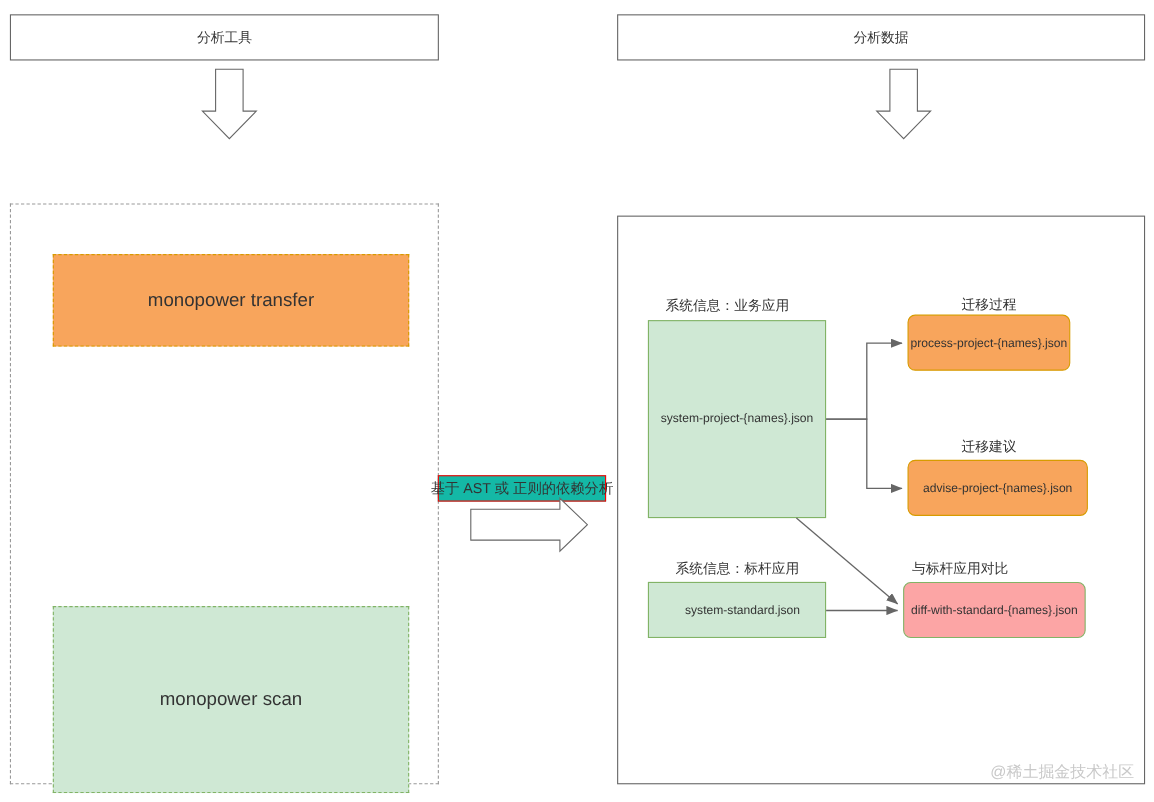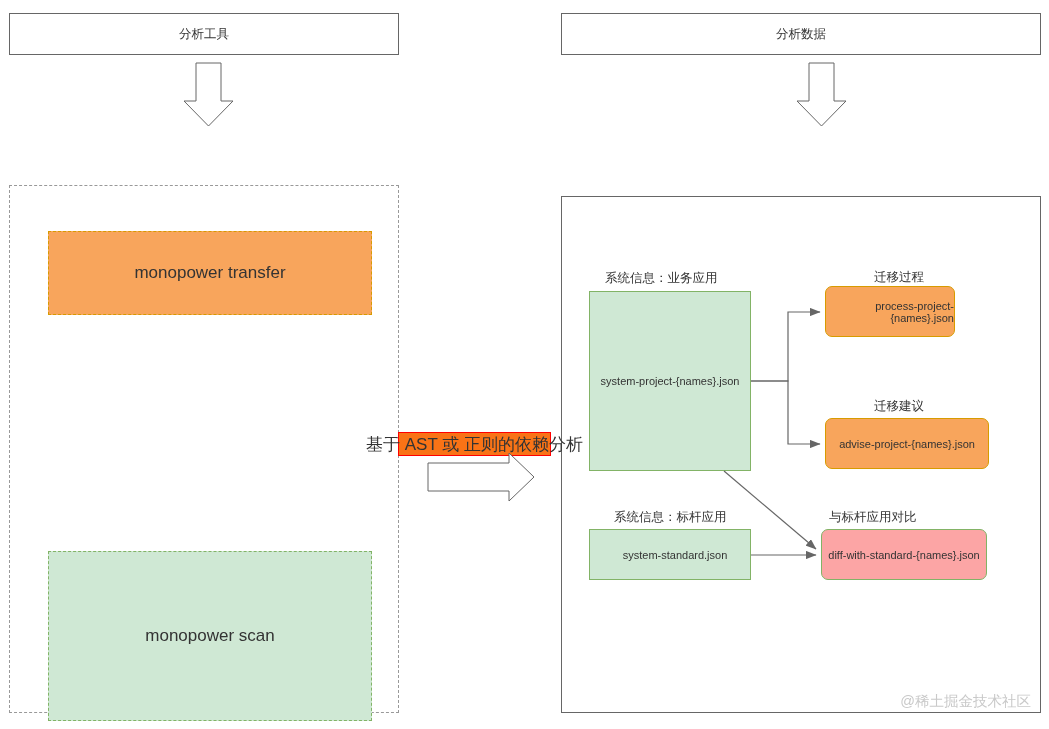--- a/index.html
+++ b/index.html
@@ -76,25 +76,25 @@
     color: #333333;
     white-space: nowrap;
   }
   .big-label {
     font-size: 17px;
   }
   .red-box {
     position: absolute;
     box-sizing: border-box;
     border: 1.6px solid #ff0000;
-    background: #f97316;
+    background: #14b8a6;
     display: flex;
     align-items: center;
     justify-content: center;
-    font-size: 17px;
+    font-size: 13px;
     color: #333333;
     white-space: nowrap;
   }
   .arrow-svg {
     position: absolute;
     left: 0;
     top: 0;
     width: 1049px;
     height: 729px;
     pointer-events: none;
@@ -152,21 +152,21 @@
   <div class="label" style="left:829px; top:509px;">与标杆应用对比</div>
 
   <div class="box green-solid" style="left:589px; top:291px; width:162px; height:180px;">
     <span>system-project-{names}.json</span>
   </div>
 
   <div class="box green-solid" style="left:589px; top:529px; width:162px; height:51px;padding-left:10px;">
     <span>system-standard.json</span>
   </div>
 
-  <div class="box orange-round" style="left:825px; top:286px; width:130px; height:51px;">
+  <div class="box orange-round" style="left:825px; top:286px; width:148px; height:51px;">
     <span>process-project-{names}.json</span>
   </div>
 
   <div class="box orange-round" style="left:825px; top:418px; width:164px; height:51px;">
     <span>advise-project-{names}.json</span>
   </div>
 
   <div class="box green-round" style="left:821px; top:529px; width:166px; height:51px;">
     <span>diff-with-standard-{names}.json</span>
   </div>

